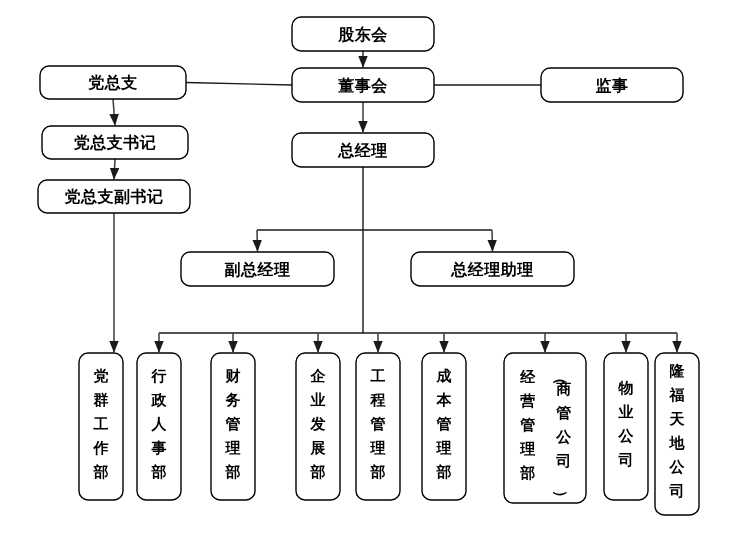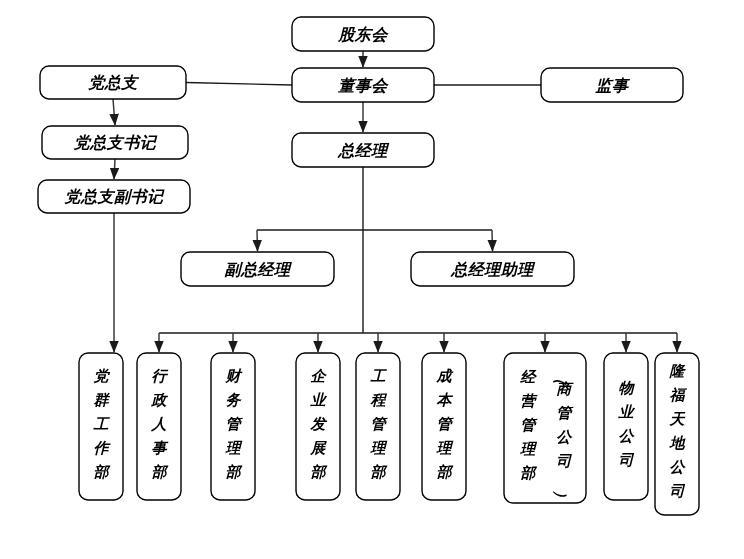--- a/index.html
+++ b/index.html
@@ -10,21 +10,20 @@
   }
   body {
     font-family: "DejaVu Sans", "Liberation Sans", sans-serif;
   }
   #chart-root {
     position: relative;
     width: 744px;
     height: 559px;
     background: #ffffff;
     overflow: hidden;
-    font-style: italic;
   }
   svg.org-svg {
     position: absolute;
     left: 0;
     top: 0;
     width: 744px;
     height: 559px;
     display: block;
   }
   .node-box {

